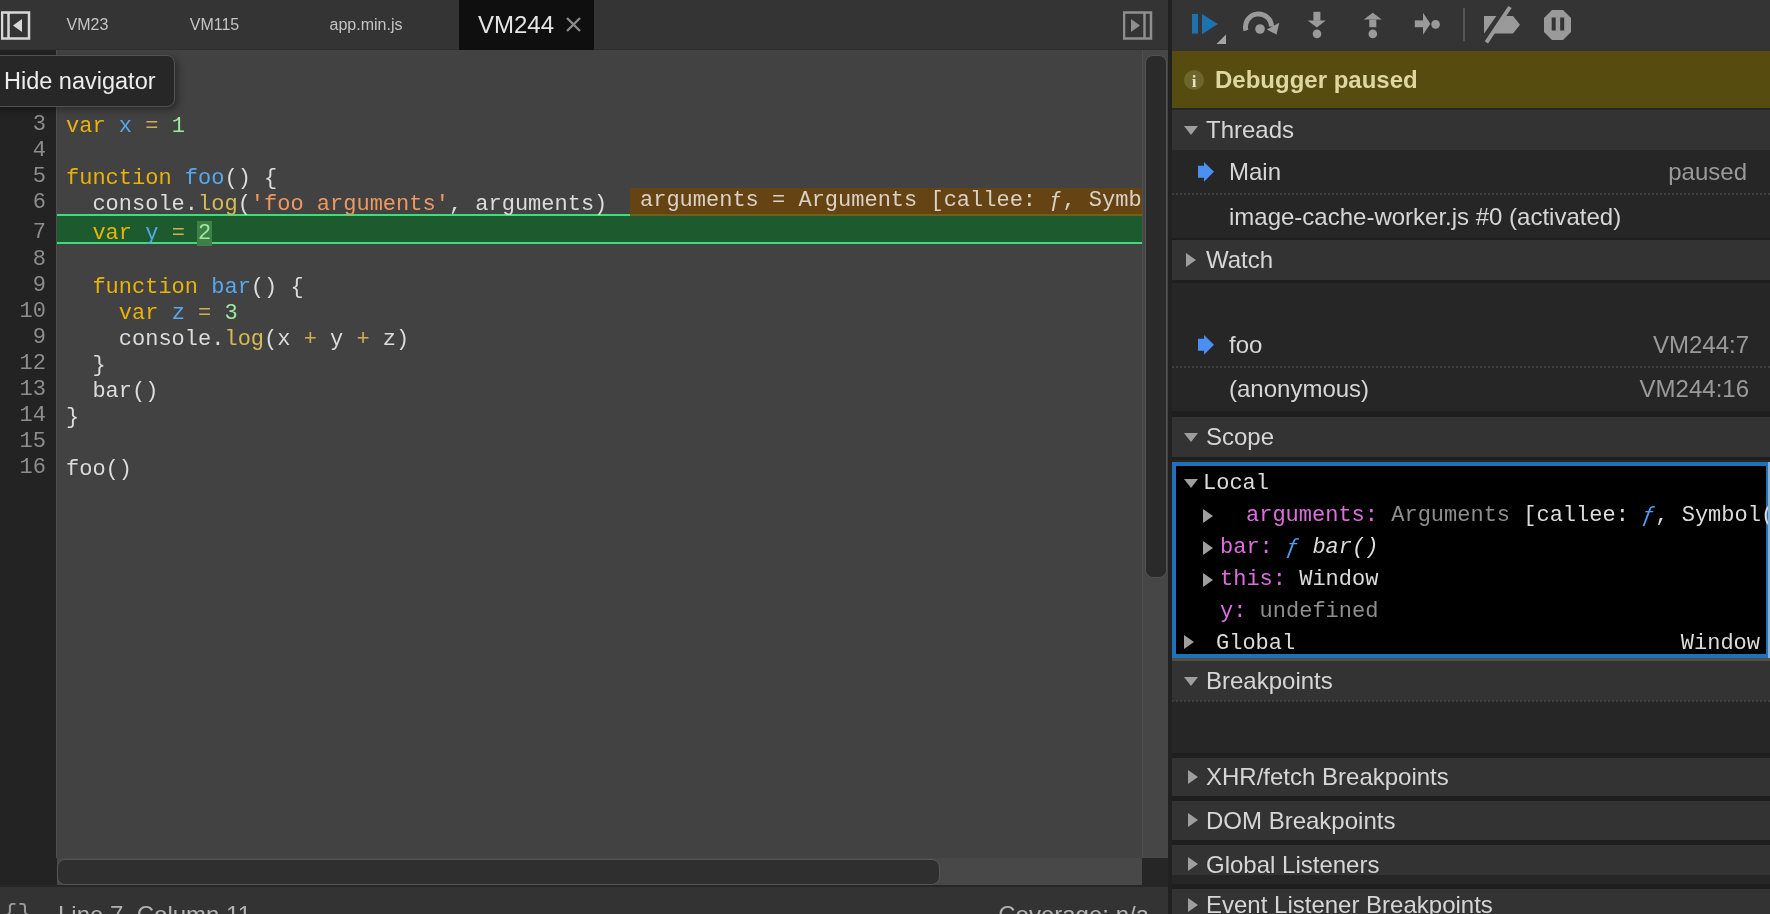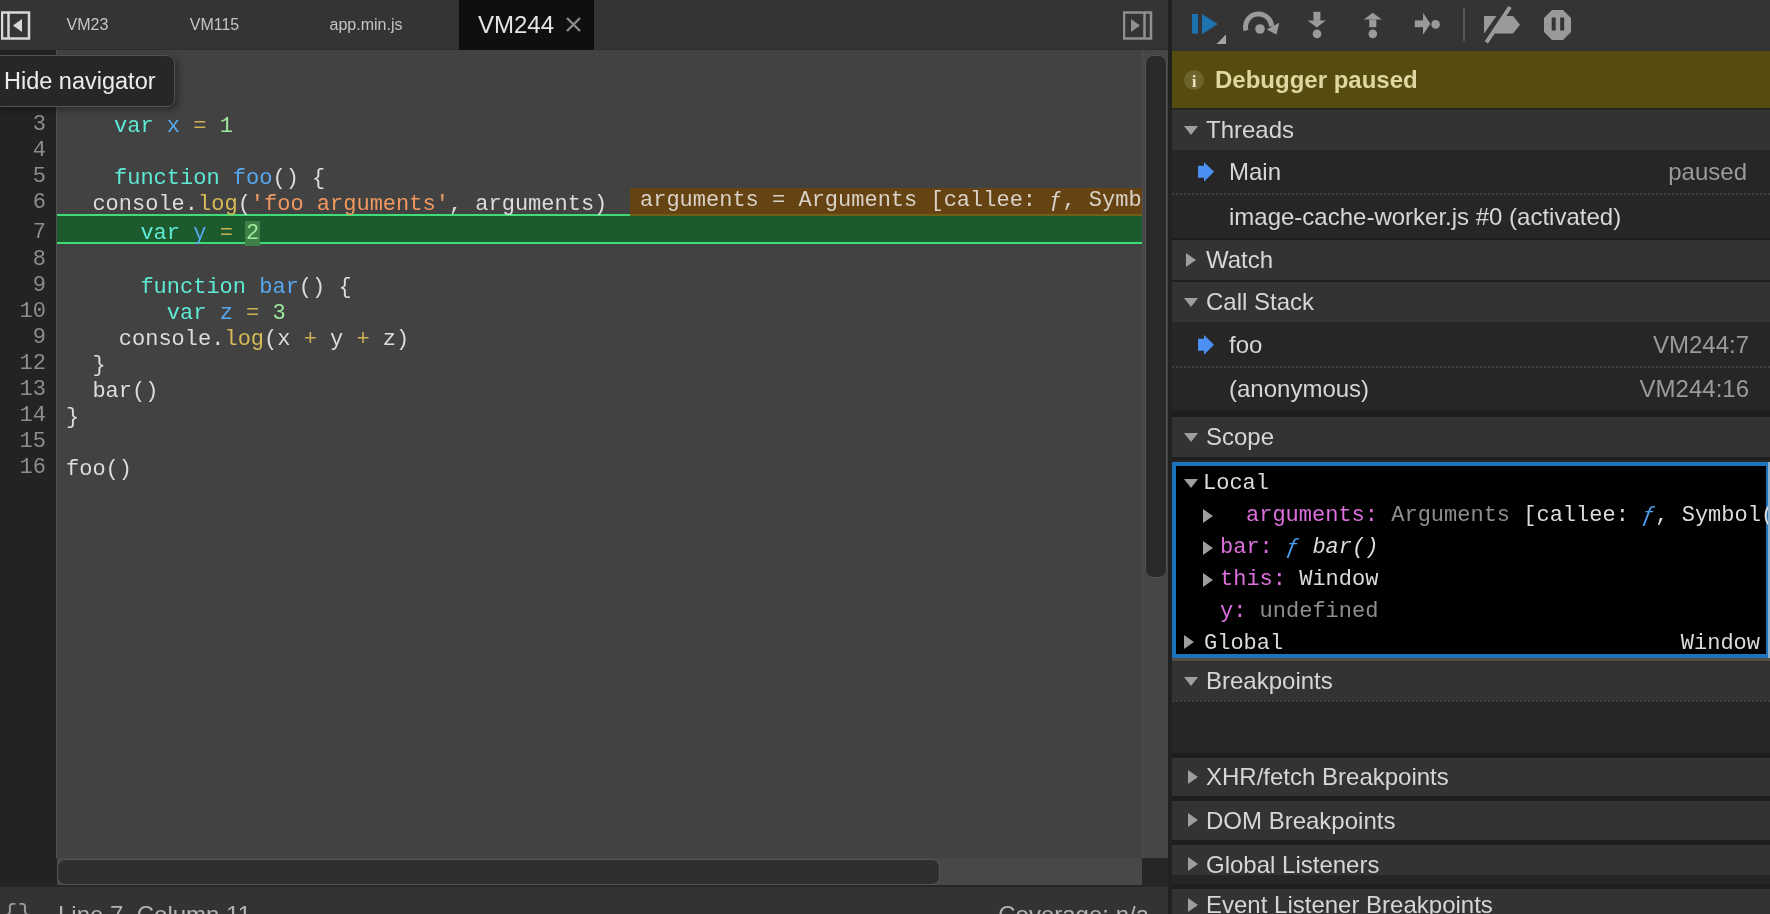--- a/index.html
+++ b/index.html
@@ -14,21 +14,21 @@
   #tab-active { position:absolute; left:459px; top:0; width:135px; height:50px; background:#0f0f0f; }
   #tab-active .tl { position:absolute; left:19px; top:0; height:50px; line-height:50px; font-size:24px; color:#e4e4e4; }
 
   
   #gutter { position:absolute; left:0; top:50px; width:57px; height:836px; background:#232323; border-right:1px solid #4f4f4f; }
   .ln { position:absolute; right:10px; width:40px; height:26px; line-height:26px; font-size:22px; color:#8d8d8d; text-align:right; font-family:"Liberation Mono", monospace; }
 
   
   #code { position:absolute; left:57px; top:50px; width:1085px; height:808px; overflow:hidden; }
   .cl { position:absolute; left:0; width:1085px; height:28px; padding-top:2px; line-height:26px; font-size:22px; font-family:"Liberation Mono", monospace; color:#dcdcdc; white-space:pre; padding-left:9px; }
-  .k { color:#5eead4;margin-left:48px; } 
+  .k { color:#eab308; } 
   .d { color:#56a9f0; } 
   .o { color:#ccb054; } 
   .n { color:#9deb9d; } 
   .f { color:#d6bb56; } 
   .s { color:#ef9960; } 
 
   #execline { position:absolute; left:57px; top:214px; width:1085px; height:29.6px; background:#1d5a2e; border-top:2px solid #3edd78; border-bottom:2.8px solid #3edd78; }
   #curtok { background:#3f8048; padding:0 1px; margin:0 -1px; }
   #widget { position:absolute; left:630px; top:188px; width:512px; height:28.3px; background:#664312; border-bottom:2.3px solid #6e6016; overflow:hidden; z-index:5; }
   #widget span { position:absolute; left:10px; top:0; height:26px; line-height:26px; font-size:22px; font-family:"Liberation Mono", monospace; color:#d8d2c8; white-space:pre; }
@@ -221,24 +221,20 @@
   <div class="dotsep" style="top:193px"></div>
   <div class="srow" style="top:195px;height:43px">
       <span class="slabel" style="left:41px;top:0;height:43px;line-height:43px">image-cache-worker.js #0 (activated)</span>
     </div>
   <div class="secborder" style="top:238px;height:4px"></div>
   <div class="shead" style="top:240px;height:40px">
       <div class="tri-r" style="left:14px;top:13px"></div>
       <span class="slabel" style="left:34px;top:0;height:40px;line-height:40px">Watch</span>
     </div>
   <div class="secborder" style="top:280px;height:3px"></div>
-  <div class="shead" style="top:282px;height:40px">
-      <div class="tri-d" style="left:12px;top:16px"></div>
-      <span class="slabel" style="left:34px;top:0;height:40px;line-height:40px">Call Stack</span>
-    </div>
   <div class="srow" style="top:323px;height:44px">
     <svg class="exarrow" style="left:10px;top:12px" width="17" height="20" viewBox="0 0 17 20">
         <path d="M0 3.8 L6 3.8 L6 0 L16 9.8 L6 19.8 L6 15.8 L0 15.8 Z" fill="#4b8ff2"></path>
       </svg>
     <span class="slabel" style="left:41px;top:0;height:44px;line-height:44px">foo</span>
     <span class="sright" style="right:37px;top:0;height:44px;line-height:44px">VM244:7</span>
   </div>
   <div class="dotsep" style="top:366px"></div>
   <div class="srow" style="top:368px;height:43px">
     <span class="slabel" style="left:41px;top:0;height:42px;line-height:42px">(anonymous)</span>
@@ -250,21 +246,21 @@
       <span class="slabel" style="left:34px;top:0;height:40px;line-height:40px">Scope</span>
     </div>
   <div class="secborder" style="top:457px;height:3px"></div>
 
   <div id="scopebox">
     <div class="scrow" style="top:2px"><div class="tri-d" style="left:8px;top:11px"></div><span style="padding-left:27px">Local</span></div>
     <div class="scrow" style="top:34px"><div class="tri-r" style="left:27px;top:9px"></div><span style="padding-left:70px"><span class="pname">arguments:</span> <span class="pgray">Arguments</span> [callee: <span class="fblue">ƒ</span>, Symbol(…</span></div>
     <div class="scrow" style="top:66px"><div class="tri-r" style="left:27px;top:9px"></div><span style="padding-left:44px"><span class="pname">bar:</span> <span class="fblue">ƒ</span> <span class="ital">bar()</span></span></div>
     <div class="scrow" style="top:98px"><div class="tri-r" style="left:27px;top:9px"></div><span style="padding-left:44px"><span class="pname">this:</span> Window</span></div>
     <div class="scrow" style="top:130px"><span style="padding-left:44px"><span class="pname">y:</span> <span class="pgray">undefined</span></span></div>
-    <div class="scrow" style="top:165px;height:25px;line-height:25px"><div class="tri-r" style="left:8px;top:4px"></div><span style="padding-left:28px">Global</span><span style="position:absolute;right:6px">Window</span></div>
+    <div class="scrow" style="top:165px;height:25px;line-height:25px"><div class="tri-r" style="left:8px;top:4px"></div><span style="padding-left:40px">Global</span><span style="position:absolute;right:6px">Window</span></div>
   </div>
 
   <div style="position:absolute;left:0;top:658px;width:598px;height:3px;background:#534e46"></div>
   <div style="position:absolute;left:596px;top:462px;width:2px;height:196px;background:#8fb0cd;z-index:3"></div>
   <div class="shead" style="top:661px;height:40px">
       <div class="tri-d" style="left:12px;top:16px"></div>
       <span class="slabel" style="left:34px;top:0;height:40px;line-height:40px">Breakpoints</span>
     </div>
   <div class="dotsep" style="top:700px"></div>
   <div class="secborder" style="top:753px;height:5px"></div>

